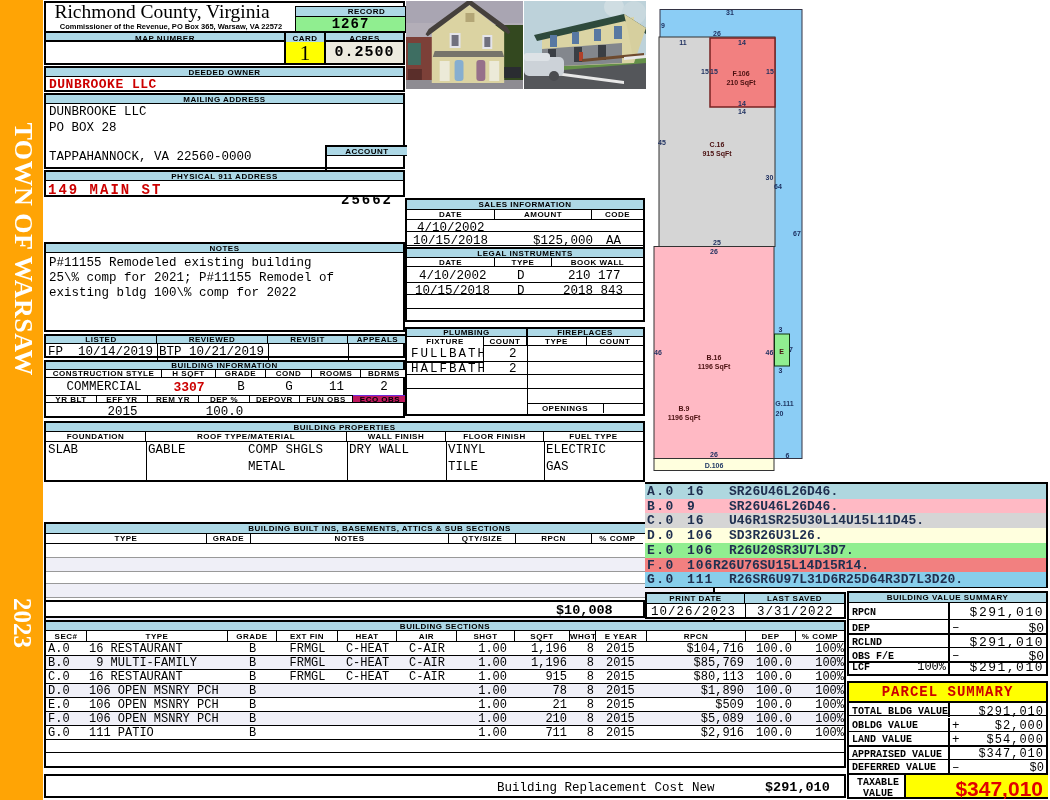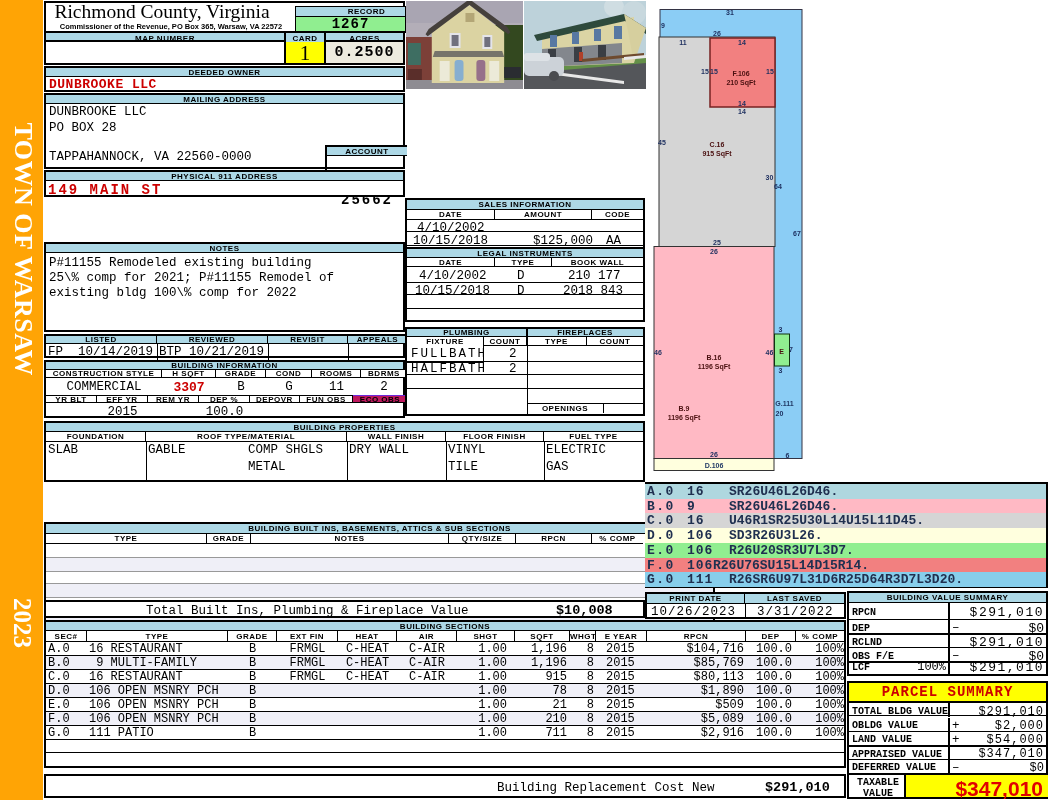--- a/index.html
+++ b/index.html
@@ -155,21 +155,20 @@
   <div class="h" style="left:403px;top:10px;width:67px;height:10px;background:#fff;border-bottom:1px solid #000;border-right:1px solid #000;line-height:10px;">QTY/SIZE</div>
   <div class="h" style="left:470px;top:10px;width:76px;height:10px;background:#fff;border-bottom:1px solid #000;border-right:1px solid #000;line-height:10px;">RPCN</div>
   <div class="h" style="left:546px;top:10px;width:51px;height:10px;background:#fff;border-bottom:1px solid #000;line-height:10px;">% COMP</div>
 
   <div style="position:absolute;left:0;top:33px;width:100%;height:13px;background:#EFEFF7;border-top:1px solid #999;border-bottom:1px solid #999;"></div>
   <div style="position:absolute;left:0;top:59px;width:100%;height:13px;background:#EFEFF7;border-top:1px solid #999;border-bottom:1px solid #999;"></div>
   <div style="position:absolute;left:0;top:85px;width:100%;height:13px;background:#EFEFF7;border-top:1px solid #999;border-bottom:1px solid #999;"></div>
 </div>
 
 <div class="b" style="left:44px;top:600px;width:601px;height:18px;">
-  <div class="t" style="left:100px;top:2px;font:12.5px 'Liberation Mono',monospace;">Total Built Ins, Plumbing &amp; Fireplace Value</div>
   <div class="t" style="left:510px;top:1px;font:bold 13.5px 'Liberation Mono',monospace;">$10,008</div>
 </div>
 
 <div class="b" style="left:405px;top:198px;width:240px;height:63px;">
   <div class="h" style="left:0;top:0;width:100%;height:10px;border-bottom:1px solid #000;line-height:10px;">SALES INFORMATION</div>
   <div class="h" style="left:0;top:10px;width:88px;height:10px;background:#fff;border-bottom:1px solid #000;border-right:1px solid #000;line-height:10px;">DATE</div>
   <div class="h" style="left:88px;top:10px;width:97px;height:10px;background:#fff;border-bottom:1px solid #000;border-right:1px solid #000;line-height:10px;">AMOUNT</div>
   <div class="h" style="left:185px;top:10px;width:51px;height:10px;background:#fff;border-bottom:1px solid #000;line-height:10px;">CODE</div>
 
   <div class="t mono13" style="left:10px;top:21px;">4/10/2002</div>

